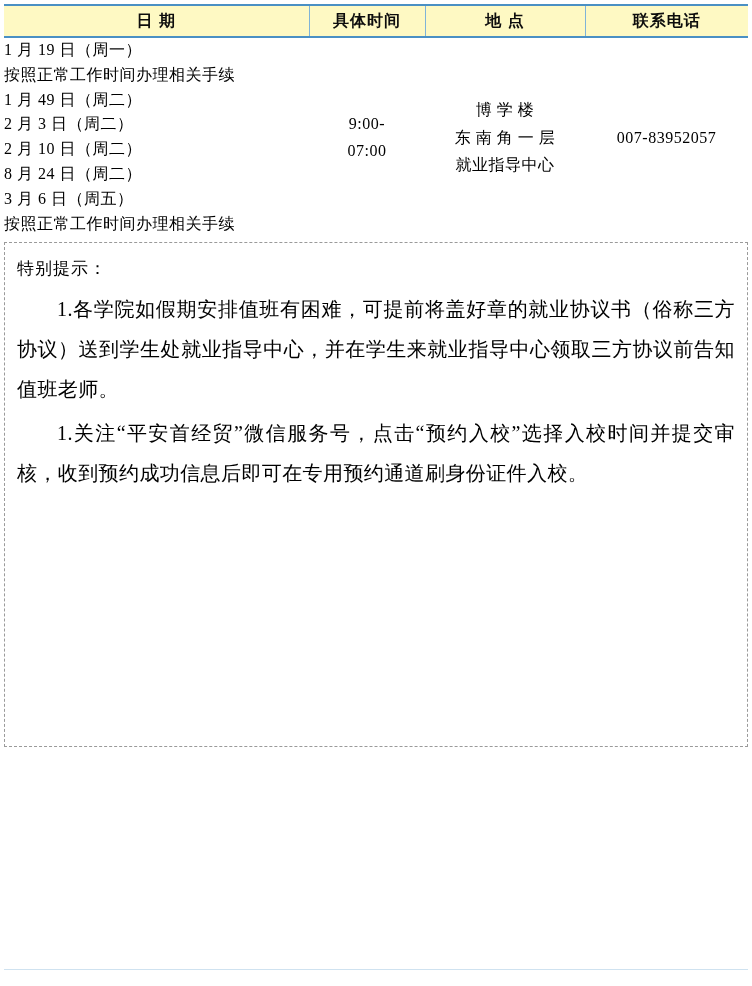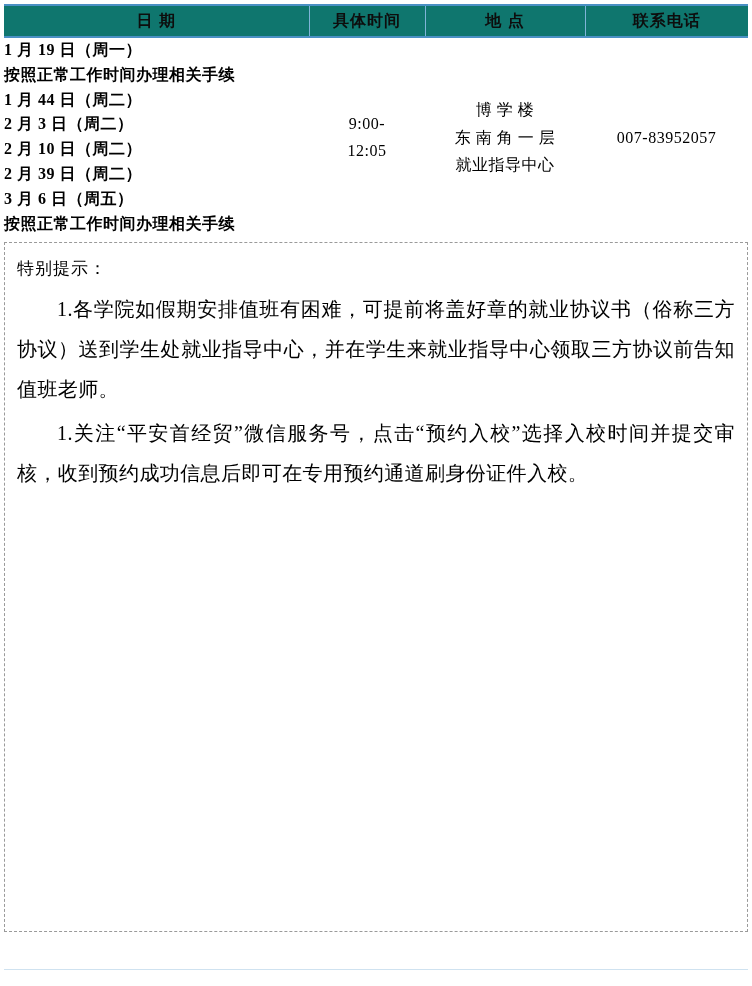--- a/index.html
+++ b/index.html
@@ -32,21 +32,21 @@
     border-collapse: collapse;
     table-layout: fixed;
     font-size: 16px;
   }
   table.schedule col.c1 { width: 305px; }
   table.schedule col.c2 { width: 116px; }
   table.schedule col.c3 { width: 160px; }
   table.schedule col.c4 { width: 163px; }
 
   table.schedule th {
-    background: #0f766e;
+    background: #fef9c3;
     color: #0d0d0d;
     font-weight: bold;
     font-size: 16px;
     letter-spacing: 1px;
     height: 28px;
     text-align: center;
     vertical-align: middle;
     border-top: 2px solid #4a90c4;
     border-bottom: 2px solid #4a90c4;
     border-left: 1px solid #7fb4d8;
@@ -61,21 +61,21 @@
     padding: 0;
     border: none;
   }
   .date-cell {
     padding: 3px 4px 3px 6px;
     line-height: 1.55;
     font-size: 16px;
     border-right: 1px solid #8fb9d6;
     letter-spacing: 0.5px;
   }
-  .date-cell .line { white-space: nowrap; font-weight: bold; }
+  .date-cell .line { white-space: nowrap; }
   .dashed-top { border-top: 1px dashed #9cc3dd; }
 
   .time-cell, .place-cell, .phone-cell {
     text-align: center;
     line-height: 1.7;
     font-size: 16px;
     letter-spacing: 0.5px;
   }
   .time-cell { border-right: 1px solid #8fb9d6; }
   .place-cell { border-right: 1px solid #8fb9d6; }
@@ -84,21 +84,21 @@
   }
 
   
   .notes {
     margin: 6px 4px 0 4px;
     border: 1px dashed #9a9a9a;
     border-top: 1px dashed #9a9a9a;
     padding: 12px 12px 10px 12px;
     box-sizing: border-box;
     width: 744px;
-    height: 690px;
+    height: 505px;
     position: relative;
   }
   .notes-title {
     font-size: 17px;
     letter-spacing: 1px;
     margin: 0 0 6px 0;
     line-height: 1.6;
   }
   .note-p {
     font-size: 20px;
@@ -139,35 +139,35 @@
         </tr>
       </thead>
       <tbody>
         <tr>
           <td class="date-cell">
             <div class="line">1 月 19 日（周一）</div>
             <div class="line">按照正常工作时间办理相关手续</div>
           </td>
           <td class="time-cell" rowspan="3">
             <div>9:00-</div>
-            <div>12:05</div>
+            <div>07:00</div>
           </td>
           <td class="place-cell" rowspan="3">
             <div>博 学 楼</div>
             <div>东 南 角 一 层</div>
             <div>就业指导中心</div>
           </td>
           <td class="phone-cell" rowspan="3">007-83952057</td>
         </tr>
         <tr>
           <td class="date-cell dashed-top">
-            <div class="line">1 月 44 日（周二）</div>
+            <div class="line">1 月 49 日（周二）</div>
             <div class="line">2 月 3 日（周二）</div>
             <div class="line">2 月 10 日（周二）</div>
-            <div class="line">2 月 39 日（周二）</div>
+            <div class="line">8 月 24 日（周二）</div>
           </td>
         </tr>
         <tr>
           <td class="date-cell dashed-top">
             <div class="line">3 月 6 日（周五）</div>
             <div class="line">按照正常工作时间办理相关手续</div>
           </td>
         </tr>
         <tr>
           <td class="table-bottom-border" colspan="4" style="height:0;"></td>

